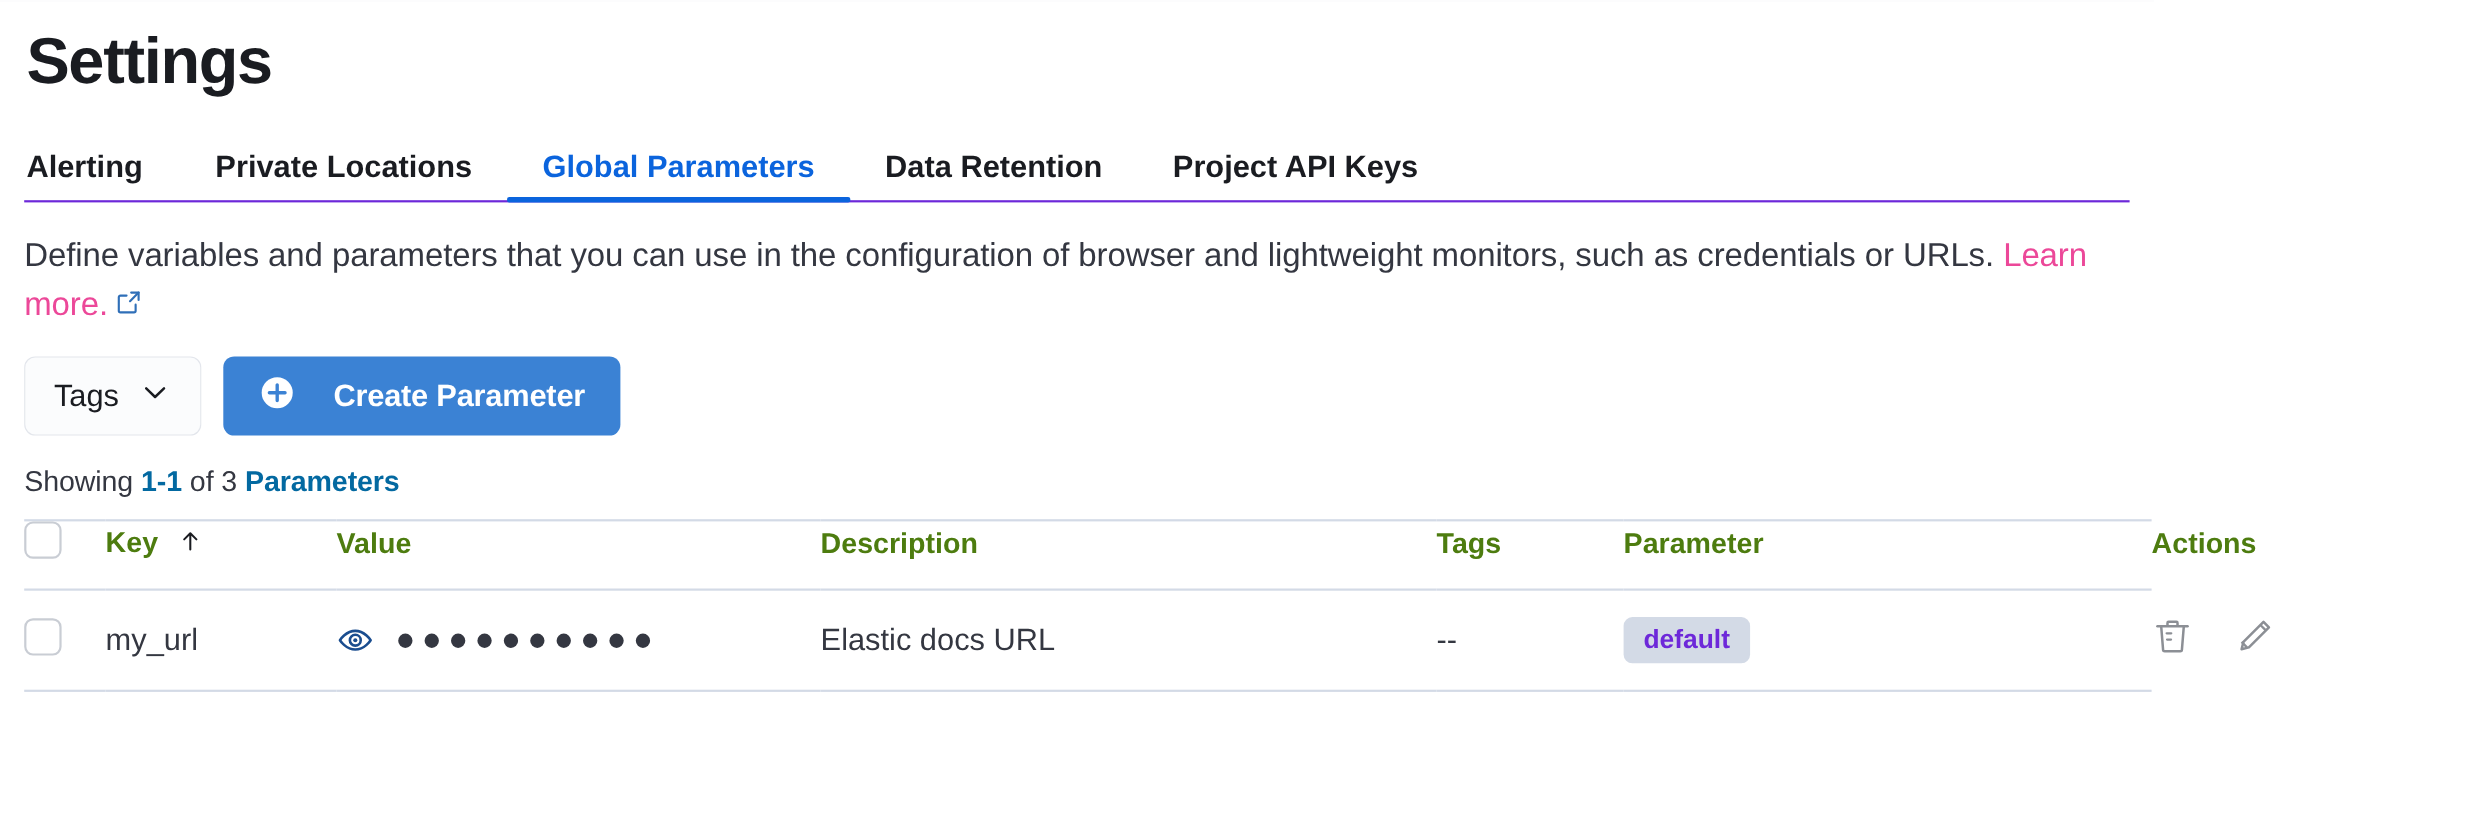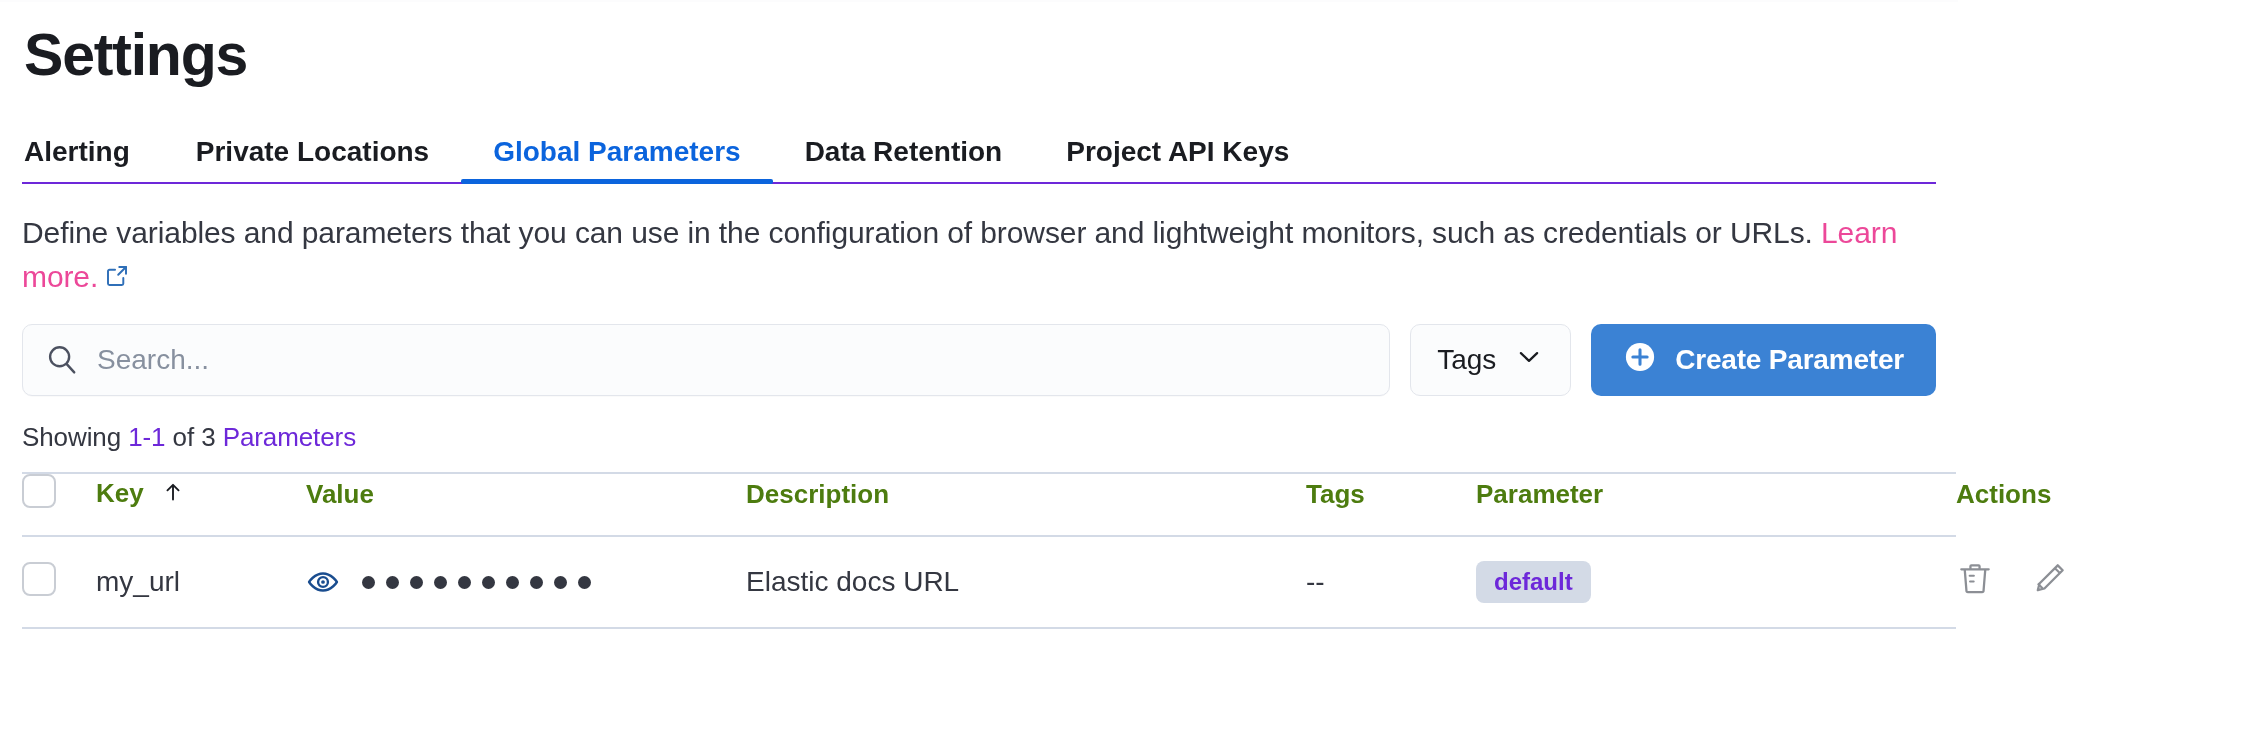--- a/index.html
+++ b/index.html
@@ -154,39 +154,39 @@
 
   .create-btn {
     flex: 0 0 auto;
     height: 72px;
     box-sizing: border-box;
     background: #3b82d4;
     border: 0;
     border-radius: 10px;
     display: flex;
     align-items: center;
-    gap: 18px;
+    gap: 34px;
     padding: 0 32px;
     cursor: pointer;
     color: #ffffff;
     font-size: 28px;
     font-weight: 700;
     font-family: "Liberation Sans", sans-serif;
     letter-spacing: -0.2px;
     justify-content: flex-end;
   }
 
   
   .showing {
     margin-top: 26px;
     font-size: 26px;
     color: #343741;
     letter-spacing: -0.1px;
   }
-  .showing b { font-weight: 400; color: #6d28d9; }
+  .showing b { font-weight: 700; color: #0369a1; }
 
   
   .table {
     margin-top: 19px;
     width: 100%;
     border-collapse: collapse;
     table-layout: fixed;
   }
   .table thead th {
     text-align: left;
@@ -301,29 +301,20 @@
 
   <div class="description">
     <span>Define variables and parameters that you can use in the configuration of browser and lightweight monitors, such as credentials or URLs. </span><a class="link"><span>Learn more.</span></a><span class="ext-icon"><svg width="24" height="24" viewBox="0 0 16 16" fill="none" xmlns="http://www.w3.org/2000/svg">
           <path d="M9.5 2h4.5v4.5" stroke="#2f6fb8" stroke-width="1.3" stroke-linecap="round" stroke-linejoin="round"></path>
           <path d="M14 2l-5.2 5.2" stroke="#2f6fb8" stroke-width="1.3" stroke-linecap="round"></path>
           <path d="M12.2 9.3V13a1 1 0 0 1-1 1H3a1 1 0 0 1-1-1V4.8a1 1 0 0 1 1-1h3.7" stroke="#2f6fb8" stroke-width="1.3" stroke-linecap="round" stroke-linejoin="round"></path>
         </svg></span>
   </div>
 
   <div class="controls">
-    <div class="search-box">
-      <span class="sicon">
-        <svg width="34" height="34" viewBox="0 0 20 20" fill="none" xmlns="http://www.w3.org/2000/svg">
-          <circle cx="8.6" cy="8.1" r="5.6" stroke="#4c5160" stroke-width="1.4"></circle>
-          <path d="M12.8 12.4l4.4 4.9" stroke="#4c5160" stroke-width="1.4" stroke-linecap="round"></path>
-        </svg>
-      </span>
-      <input class="search-input" type="text" value="" placeholder="Search..." style="">
-    </div>
 
     <div class="tags-btn">
       <span>Tags</span>
       <span>
         <svg width="30" height="30" viewBox="0 0 20 20" fill="none" xmlns="http://www.w3.org/2000/svg">
           <path d="M4.6 7.4L10 12.6l5.4-5.2" stroke="#1a1c21" stroke-width="1.5" stroke-linecap="round" stroke-linejoin="round"></path>
         </svg>
       </span>
     </div>
 

